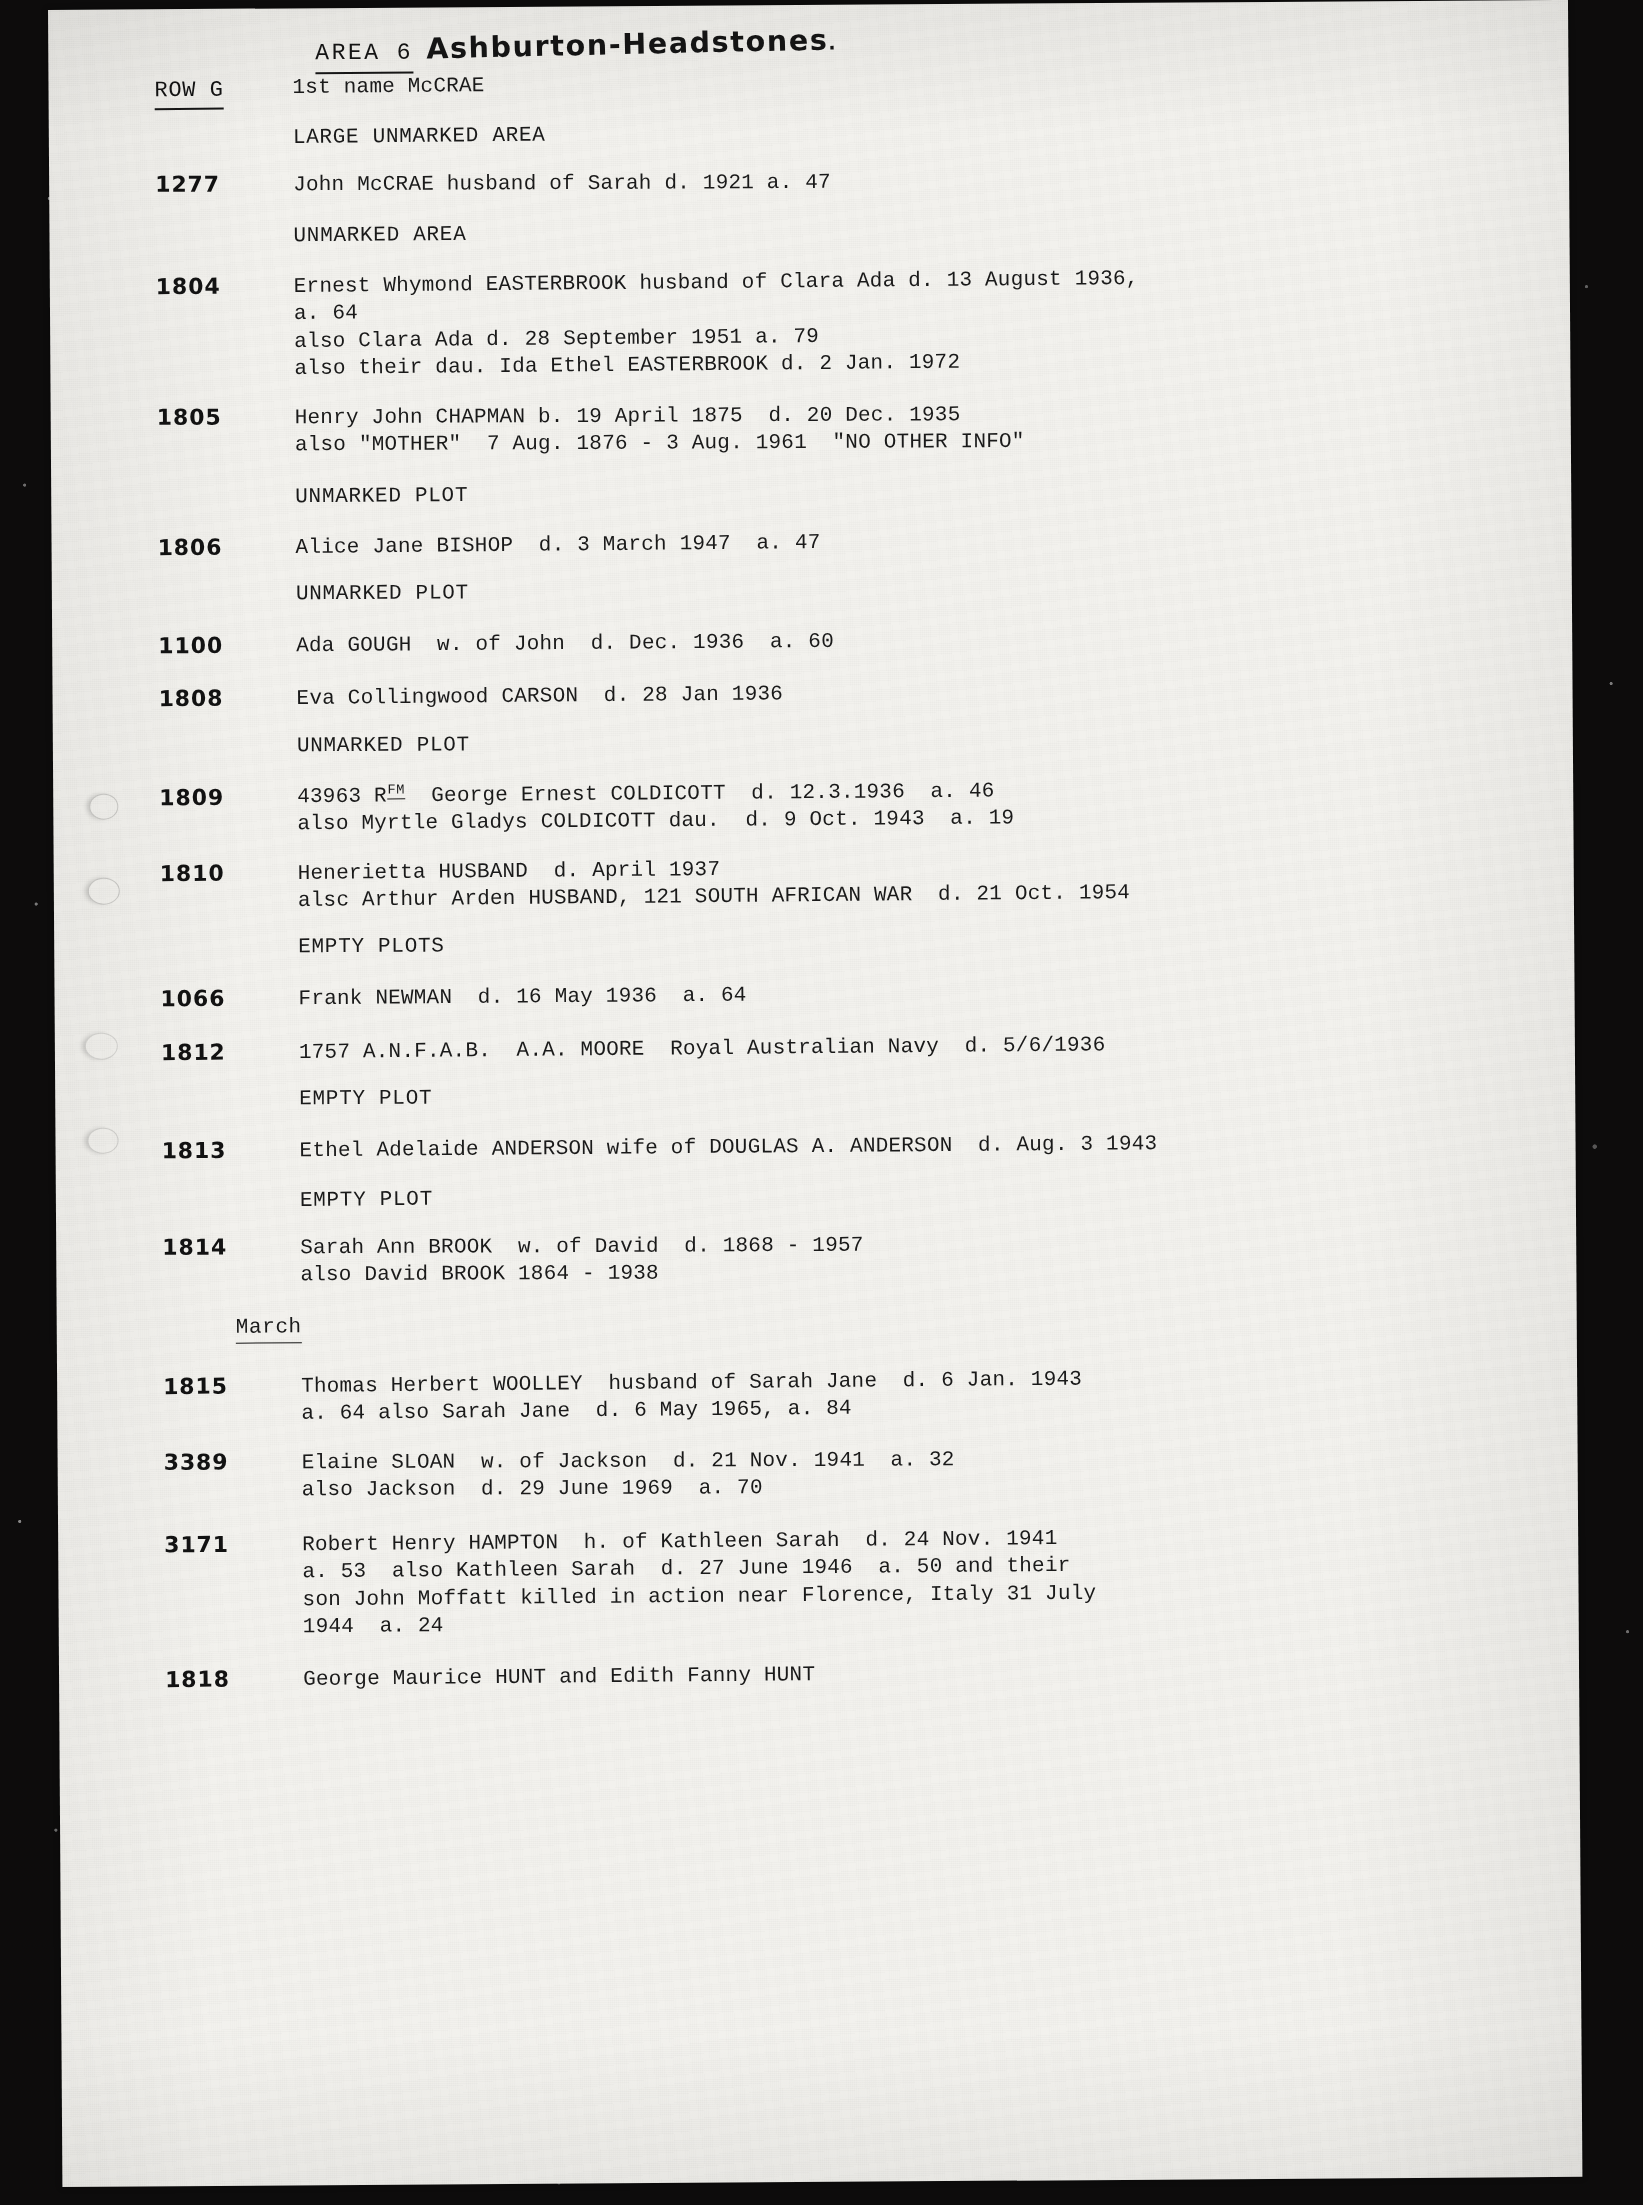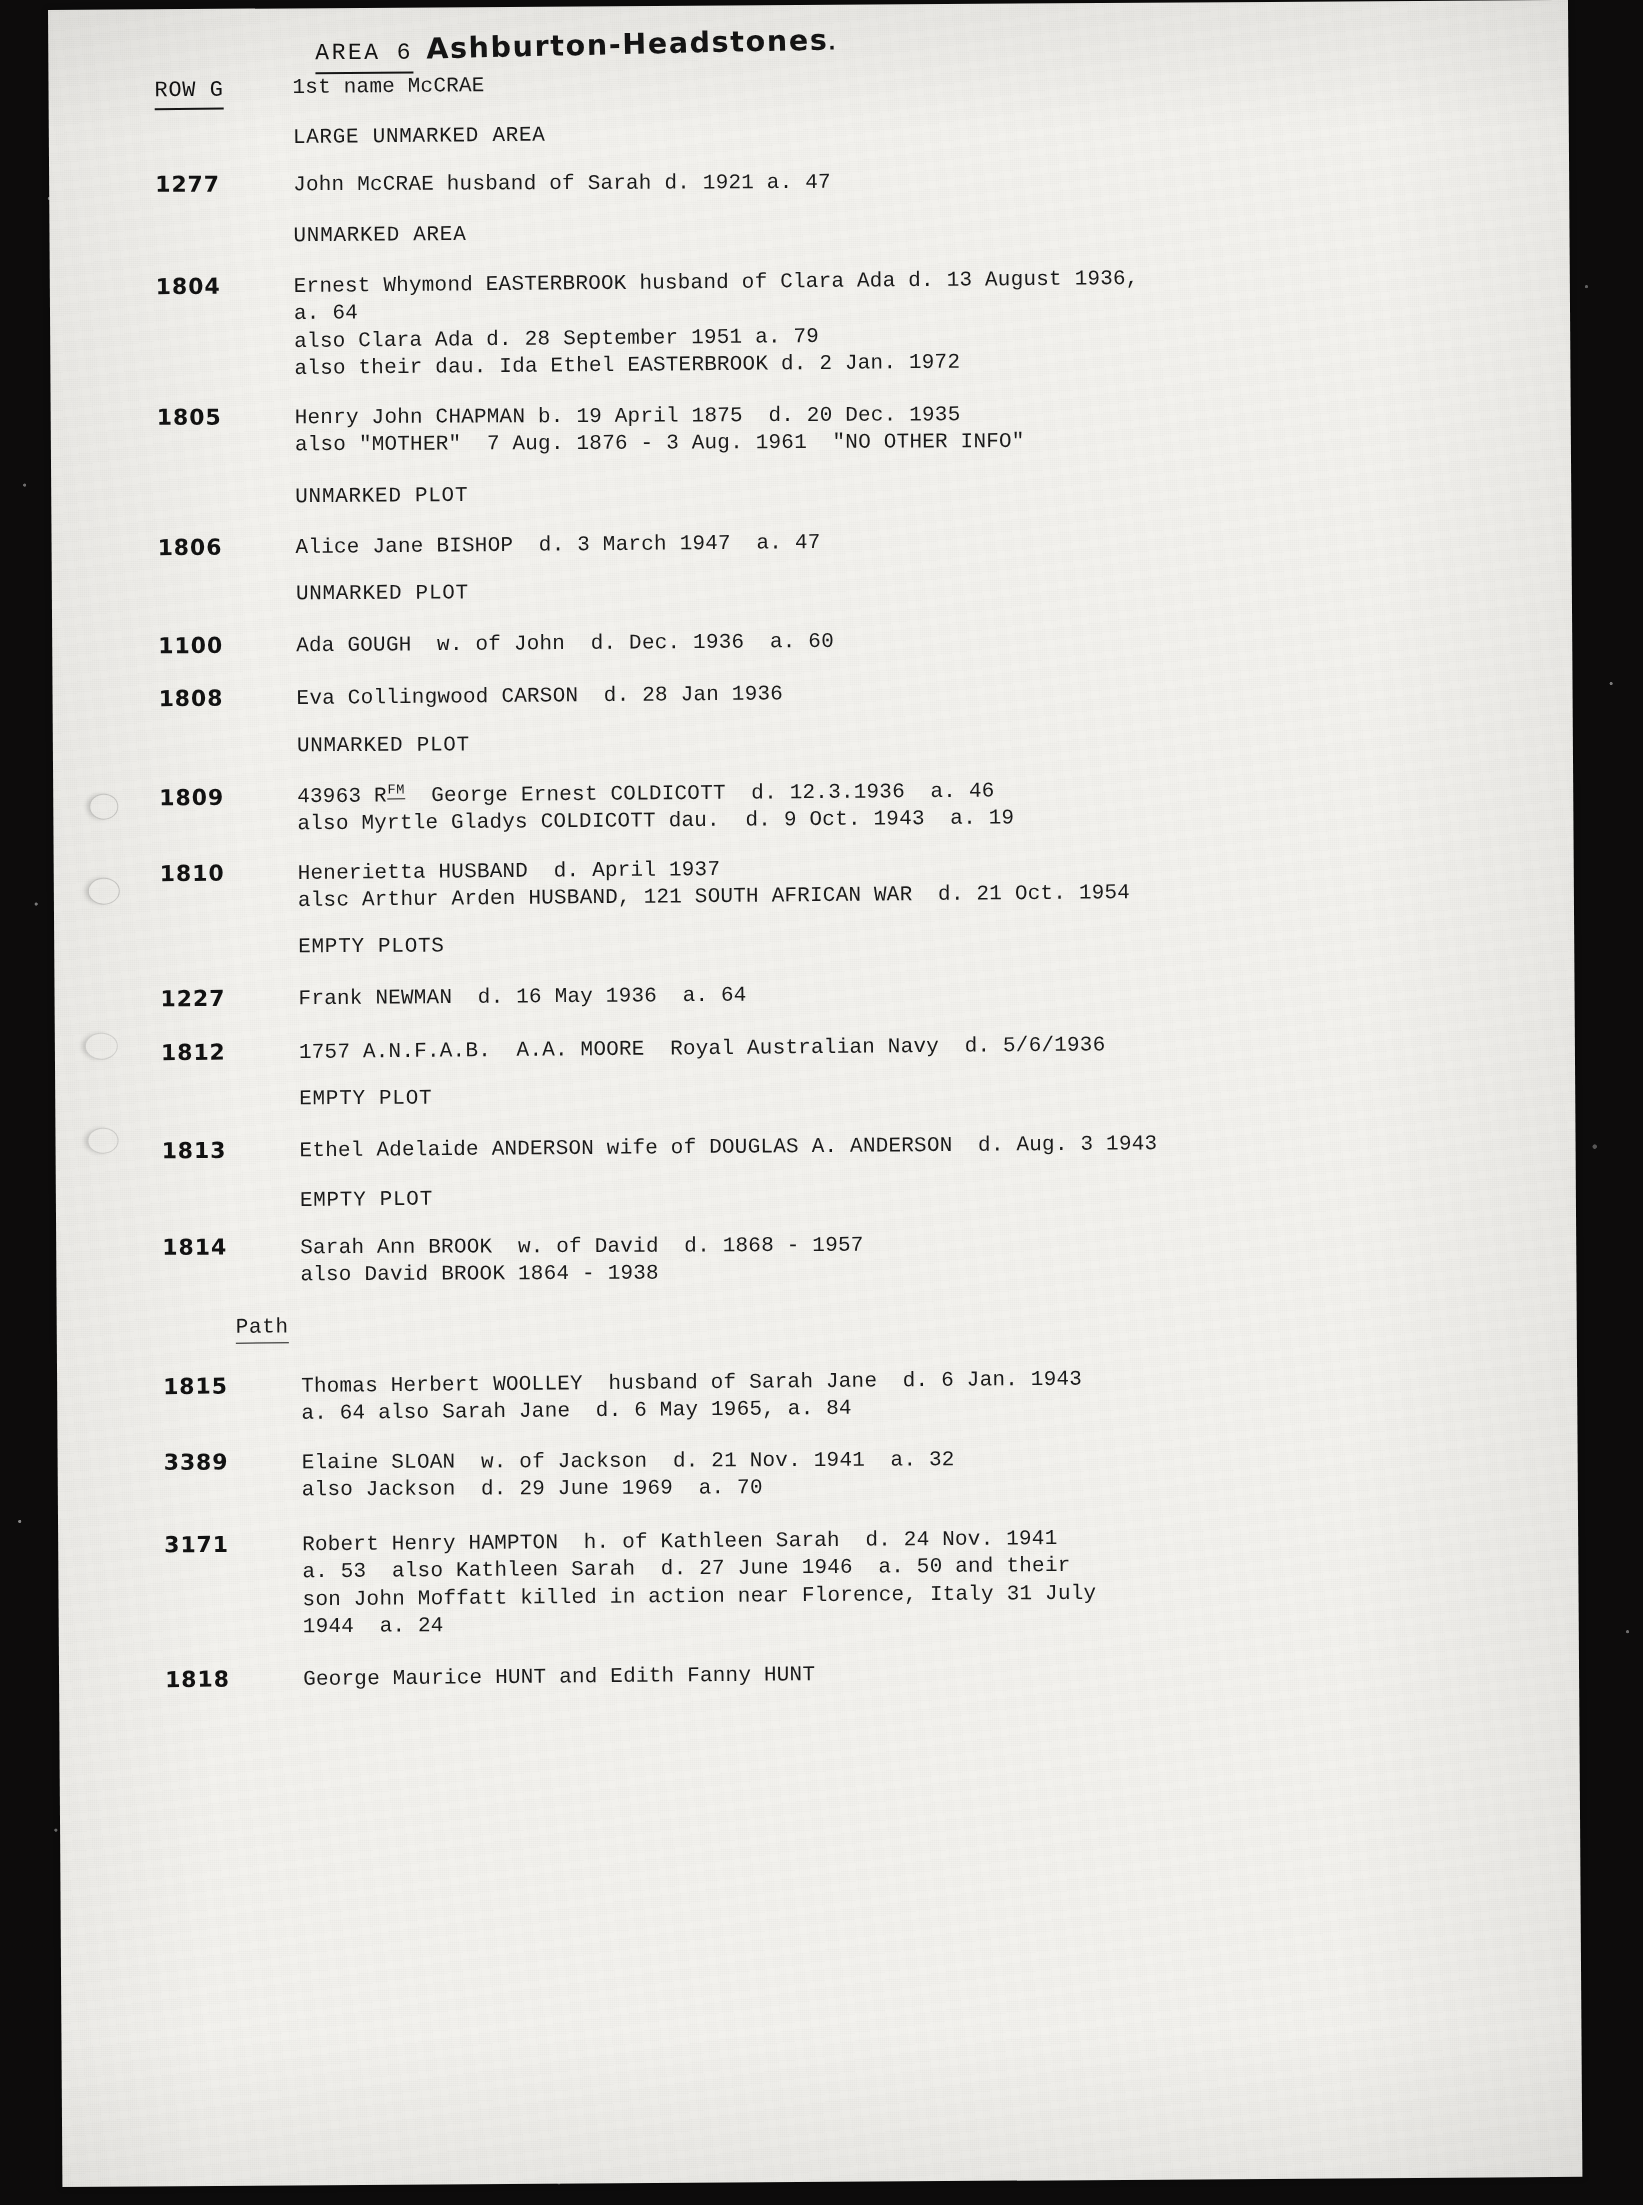--- a/index.html
+++ b/index.html
@@ -240,21 +240,21 @@
           </div>
           <div class="line j1" style="margin: 25px 0px;">
             <div class="num">1810</div>
             <div class="txt" style="line-height: 1.3;">Henerietta HUSBAND  d. April 1937
 alsc Arthur Arden HUSBAND, 121 SOUTH AFRICAN WAR  d. 21 Oct. 1954</div>
           </div>
           <div class="line j2" style="margin: 25px 0px 26px;">
             <div class="txt note">EMPTY PLOTS</div>
           </div>
           <div class="line j3" style="margin: 25px 0px;">
-            <div class="num">1227</div>
+            <div class="num">1066</div>
             <div class="txt" style="line-height: 1.3;">Frank NEWMAN  d. 16 May 1936  a. 64</div>
           </div>
           <div class="line j1" style="margin: 25px 0px;">
             <div class="num">1812</div>
             <div class="txt" style="line-height: 1.3;">1757 A.N.F.A.B.  A.A. MOORE  Royal Australian Navy  d. 5/6/1936</div>
           </div>
           <div class="line j2" style="margin: 25px 0px 26px;">
             <div class="txt note">EMPTY PLOT</div>
           </div>
           <div class="line j3" style="margin: 25px 0px;">
@@ -263,21 +263,21 @@
           </div>
           <div class="line j1" style="margin: 25px 0px 26px;">
             <div class="txt note">EMPTY PLOT</div>
           </div>
           <div class="line j2" style="margin: 25px 0px;">
             <div class="num">1814</div>
             <div class="txt" style="line-height: 1.3;">Sarah Ann BROOK  w. of David  d. 1868 - 1957
 also David BROOK 1864 - 1938</div>
           </div>
           <div class="line j3" style="margin: 8.7px 0px 35px;">
-            <div class="txt path-lbl"><span class="ul">Path</span></div>
+            <div class="txt path-lbl"><span class="ul">March</span></div>
           </div>
           <div class="line j1" style="margin: 25px 0px;">
             <div class="num">1815</div>
             <div class="txt" style="line-height: 1.3;">Thomas Herbert WOOLLEY  husband of Sarah Jane  d. 6 Jan. 1943
 a. 64 also Sarah Jane  d. 6 May 1965, a. 84</div>
           </div>
           <div class="line j2" style="margin: 25px 0px;">
             <div class="num">3389</div>
             <div class="txt" style="line-height: 1.3;">Elaine SLOAN  w. of Jackson  d. 21 Nov. 1941  a. 32
 also Jackson  d. 29 June 1969  a. 70</div>

